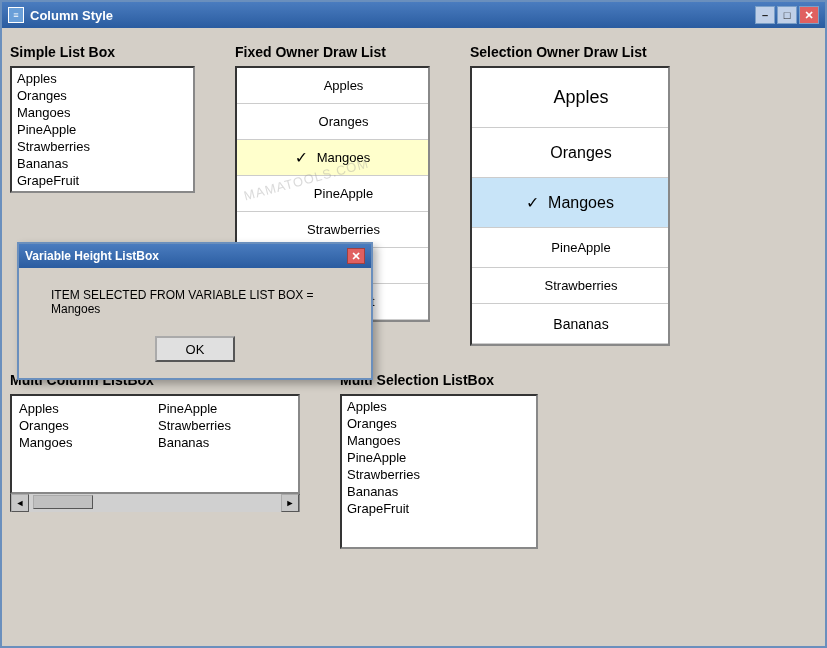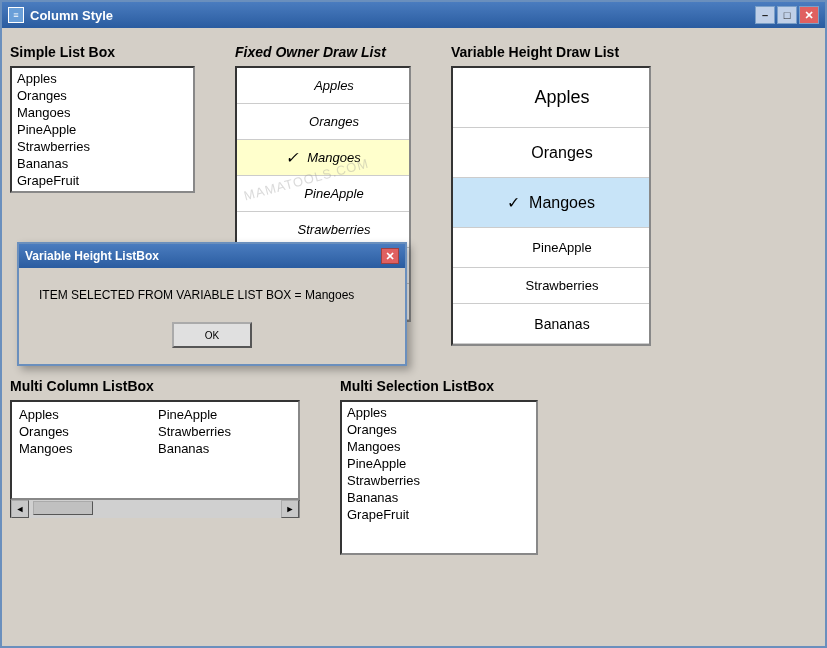--- a/index.html
+++ b/index.html
@@ -108,22 +108,21 @@
     }
 
     .listbox-item {
       padding: 1px 3px;
       cursor: default;
       color: #000;
     }
 
     
     .fixed-owner-list {
-      width: 176px;
-      font-style: italic;
+      width: 195px;
     }
 
     .owner-listbox {
       background: white;
       border: 2px inset #888;
     }
 
     .owner-item {
       border-bottom: 1px solid #ccc;
       padding: 5px 8px;
@@ -226,21 +225,21 @@
     .var-listbox::-webkit-scrollbar-thumb {
       background: #b0b0b0;
       border: 1px solid #888;
     }
 
     
     .bottom-row {
       display: flex;
       gap: 40px;
       align-items: flex-start;
-      margin-top: 16px;
+      margin-top: 10px;
     }
 
     
     .multi-column-section {
       width: 290px;
     }
 
     .multi-col-box {
       background: white;
       border: 2px inset #888;
@@ -316,21 +315,21 @@
 
     
     .dialog-overlay {
       position: absolute;
       top: 240px;
       left: 15px;
       z-index: 100;
     }
 
     .dialog {
-      width: 390px;
+      width: 356px;
       border: 2px solid #6a8fbd;
       background: #d4cfc7;
       box-shadow: 4px 4px 8px rgba(0,0,0,0.3);
     }
 
     .dialog-title-bar {
       background: linear-gradient(to bottom, #4a7cbf, #2a5ca0);
       height: 24px;
       display: flex;
       align-items: center;
@@ -352,38 +351,38 @@
       display: flex;
       align-items: center;
       justify-content: center;
       font-size: 11px;
       cursor: pointer;
       color: white;
       font-weight: bold;
     }
 
     .dialog-content {
-      padding: 20px 20px 16px;
+      padding: 20px 32px 16px;
     }
 
     .dialog-message {
       font-size: 12px;
       color: #000;
       margin-bottom: 20px;
     }
 
     .dialog-ok-btn {
       display: block;
       margin: 0 auto;
       width: 80px;
       height: 26px;
       background: #e0e0e0;
       border: 2px outset #aaa;
       cursor: pointer;
-      font-size: 10px;
+      font-size: 13px;
       display: flex;
       align-items: center;
       justify-content: center;
     }
 
     .watermark {
       position: absolute;
       top: 170px;
       left: 240px;
       color: rgba(150,150,150,0.35);
@@ -456,21 +455,21 @@
             <span>Bananas</span>
           </div>
           <div class="owner-item">
             <span class="checkmark"></span>
             <span>GrapeFruit</span>
           </div>
         </div>
       </div>
 
       <div class="variable-owner-list">
-        <div class="section-title">Variable Height Draw  List</div>
+        <div class="section-title">Selection Owner Draw  List</div>
         <div class="var-listbox">
           <div class="var-item var-item-apples">
             <span class="checkmark"></span>
             <span>Apples</span>
           </div>
           <div class="var-item var-item-oranges">
             <span class="checkmark"></span>
             <span>Oranges</span>
           </div>
           <div class="var-item var-item-mangoes selected">

